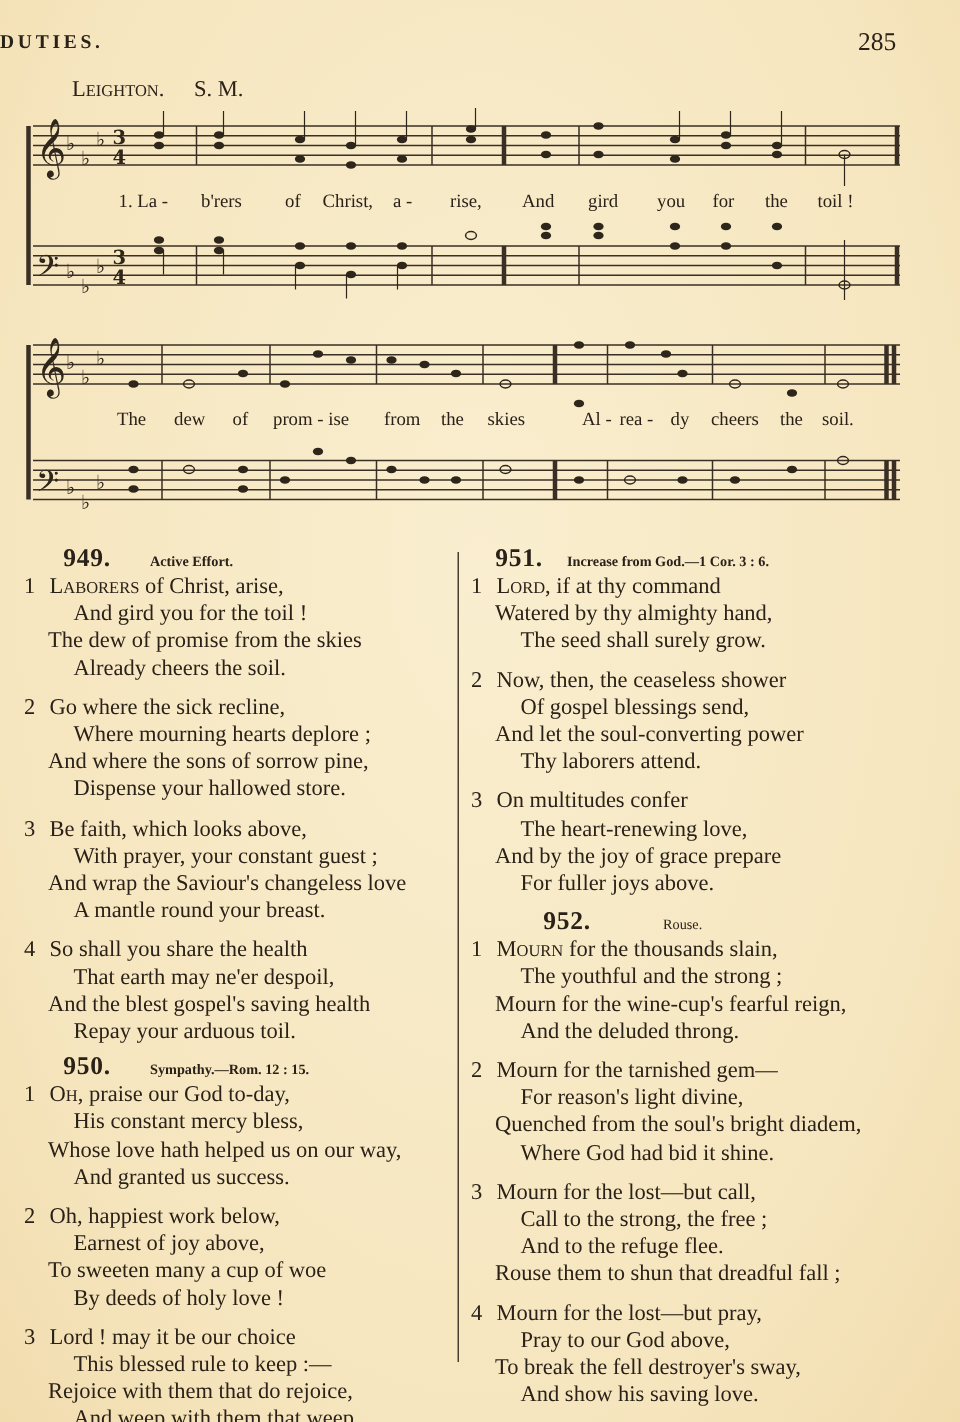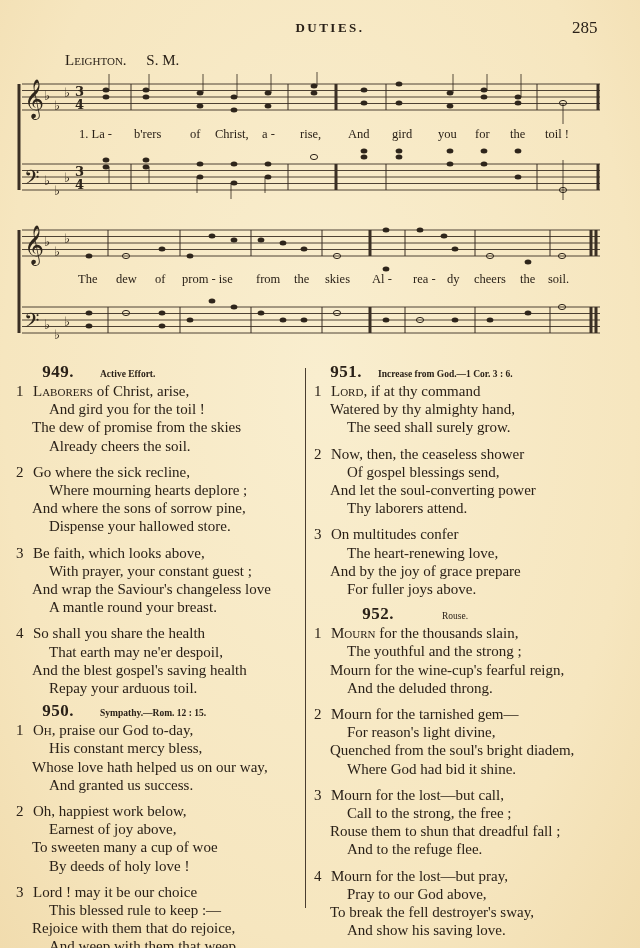--- a/index.html
+++ b/index.html
@@ -5,26 +5,26 @@
   html, body { margin:0; padding:0; }
   body {
     width:640px; height:948px; overflow:hidden;
     background:#f7e9c4;
     background-image: radial-gradient(ellipse at 50% 40%, #f9eecf 0%, #f6e6bf 70%, #f1dcae 100%);
     font-family: "Liberation Serif", "DejaVu Serif", serif;
     color:#2a2118;
     position:relative;
   }
   .running-head {
-    position:absolute; top:20px; left:0; width:572px; text-align:center;
-    font-size:13px; letter-spacing:2.5px; font-weight:bold;padding-left:44px;
+    position:absolute; top:20px; left:0; width:572px; 
+    font-size:13px; letter-spacing:2.5px; font-weight:bold;
   }
   .page-number { position:absolute; top:18px; left:572px; font-size:17px;text-align:right; }
   .tune-name { position:absolute; top:52px; left:48px; font-size:15px; }
-  .tune-name .sc { font-variant:small-caps;margin-left:17px; }
+  .tune-name .sc { font-variant:small-caps; }
   .tune-name .meter { margin-left:16px; }
   svg.music { position:absolute; left:0; top:0; }
   .lyric-line { position:absolute; font-size:12.5px; white-space:nowrap; }
   .lyric-line span { position:absolute; }
   .hymns { position:absolute; top:362px; left:0; width:640px; }
   .col { position:absolute; top:0; }
   .col-left { left:16px; width:290px; }
   .col-right { left:314px; width:300px; }
   .divider { position:absolute; left:305px; top:368px; width:1px; height:540px; background:#4a3e30; }
   .hymn-head { display:flex; align-items:baseline; height:20px; }
@@ -281,21 +281,21 @@
 </div>
 
 <div class="lyric-line" style="top:272px;left:0;">
   <span style="left:78px">The</span>
   <span style="left:116px">dew</span>
   <span style="left:155px">of</span>
   <span style="left:182px">prom - ise</span>
   <span style="left:256px">from</span>
   <span style="left:294px">the</span>
   <span style="left:325px">skies</span>
-  <span style="left:372px">Al -</span>
+  <span style="left:388px">Al -</span>
   <span style="left:413px">rea -</span>
   <span style="left:447px">dy</span>
   <span style="left:474px">cheers</span>
   <span style="left:520px">the</span>
   <span style="left:548px">soil.</span>
 </div>
 
 <div class="divider"></div>
 
 <div class="hymns">
@@ -398,22 +398,22 @@
       </div>
       <div class="stanza">
         <div class="ln l1"><span class="n">2</span><span>Mourn for the tarnished gem—</span></div>
         <div class="ln l2">For reason's light divine,</div>
         <div class="ln l3">Quenched from the soul's bright diadem,</div>
         <div class="ln l4">Where God had bid it shine.</div>
       </div>
       <div class="stanza">
         <div class="ln l1"><span class="n">3</span><span>Mourn for the lost—but call,</span></div>
         <div class="ln l2">Call to the strong, the free ;</div>
+        <div class="ln l4">And to the refuge flee.</div>
         <div class="ln l3">Rouse them to shun that dreadful fall ;</div>
-        <div class="ln l4">And to the refuge flee.</div>
       </div>
       <div class="stanza">
         <div class="ln l1"><span class="n">4</span><span>Mourn for the lost—but pray,</span></div>
         <div class="ln l2">Pray to our God above,</div>
         <div class="ln l3">To break the fell destroyer's sway,</div>
         <div class="ln l4">And show his saving love.</div>
       </div>
     </div>
   </div>
 </div>

